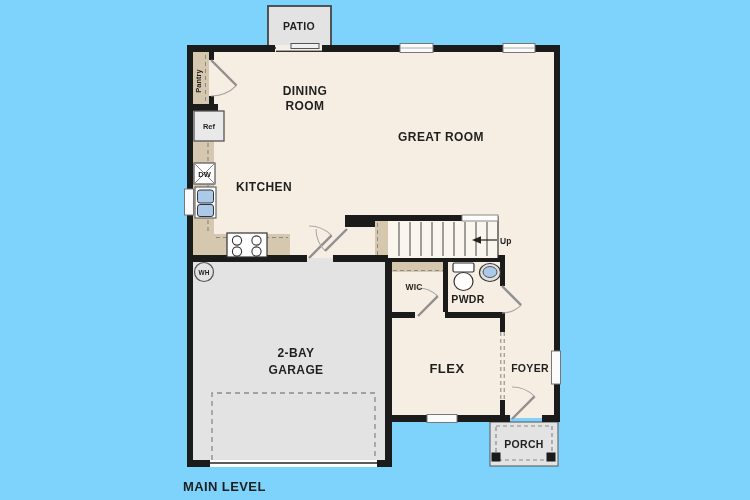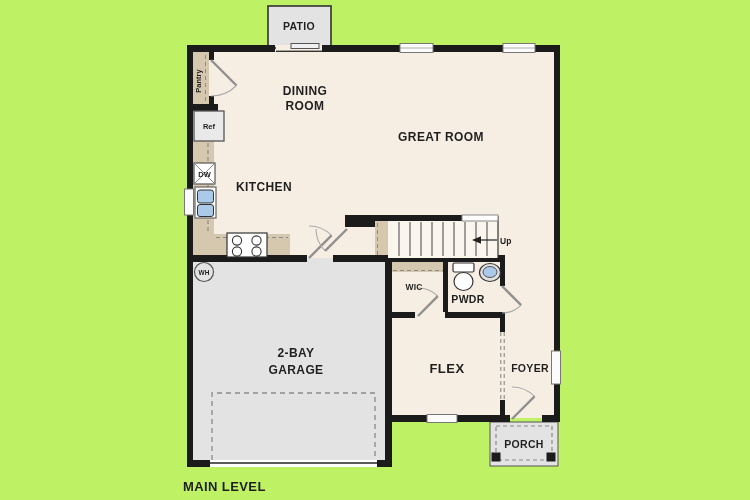--- a/index.html
+++ b/index.html
@@ -1,16 +1,16 @@
 <!DOCTYPE html>
 <html style="--wall: #1b1b1b; --floor: #f6eee2; --tan: #d6c7af; --gray: #e3e3e3; --blue: #abc9e9; --dash: #8a8a8a; --ink: #1f1f1f; --line: #999999;"><head>
 <meta charset="utf-8">
 <style>
   html,body{margin:0;padding:0;background:#ffffff;}
-  .stage{position:relative;width:750px;height:500px;background:#bef264;overflow:hidden;
+  .stage{position:relative;width:750px;height:500px;background:#7dd3fc;overflow:hidden;
          font-family:"Liberation Sans", sans-serif;}
   svg text{font-family:"Liberation Sans", sans-serif;font-weight:bold;fill:var(--ink,#1f1f1f);}
   .room-lbl{font-size:12px;letter-spacing:.4px;}
   .room-lbl-lg{font-size:13px;letter-spacing:.5px;}
   .room-lbl-md{font-size:10.5px;letter-spacing:.3px;}
   .room-lbl-sm{font-size:8.5px;letter-spacing:.2px;}
   .fix-lbl{font-size:7.5px;font-weight:bold;}
   .fix-lbl-xs{font-size:6.5px;}
   .up-lbl{font-size:8.5px;}
   .title-lbl{font-size:13px;letter-spacing:.4px;}

